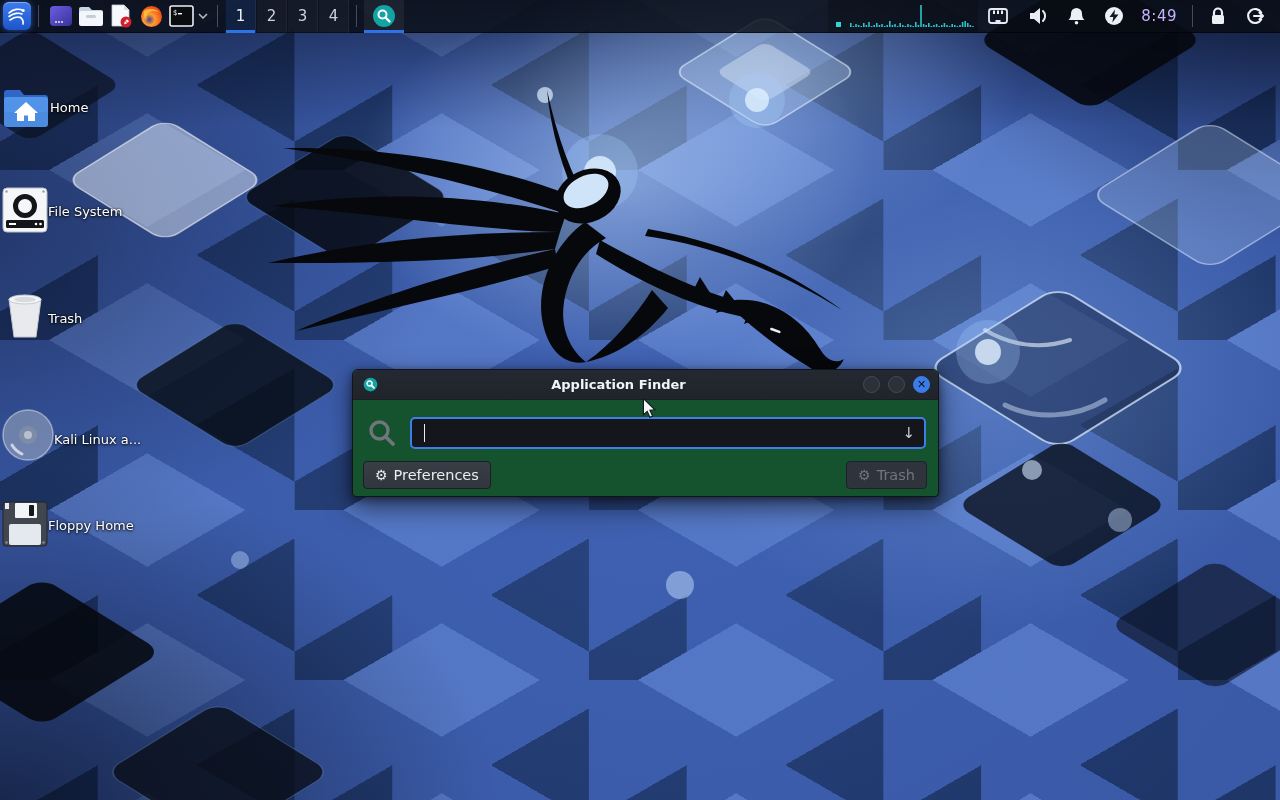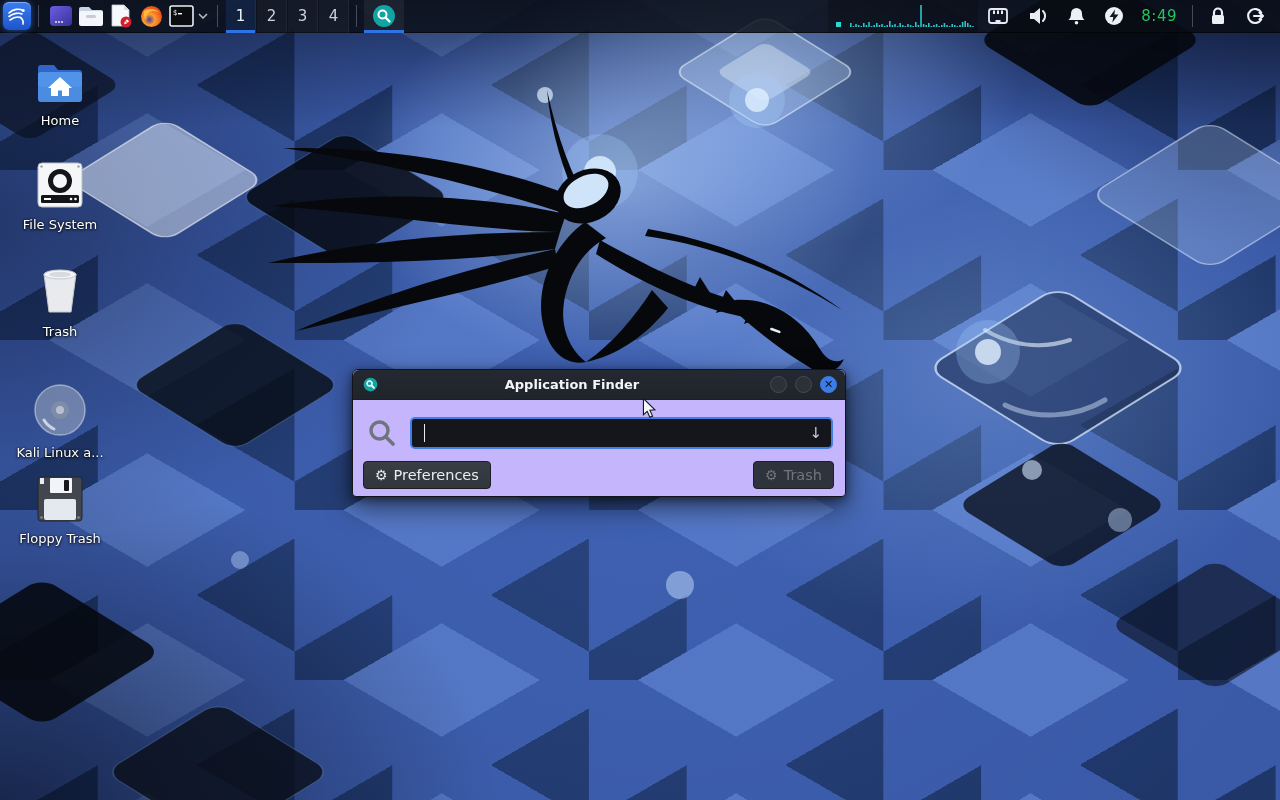--- a/index.html
+++ b/index.html
@@ -44,33 +44,33 @@
     flex:0 0 auto; border-radius:4px; }
   .chev { width:14px; display:flex; align-items:center; justify-content:center; flex:0 0 auto; }
   .ws-box { width:31px; height:33px; display:flex; align-items:center; justify-content:center;
     font-size:15px; color:#ccd2db; background:rgba(255,255,255,.035);
     border-left:1px solid rgba(0,0,0,.3); border-right:1px solid rgba(255,255,255,.05); flex:0 0 auto; }
   .ws-box.active { background:rgba(46,114,229,.16); box-shadow:inset 0 -3px 0 #2e72e5; color:#eef2f8; }
   .task-btn { width:40px; height:33px; display:flex; align-items:center; justify-content:center;
     background:rgba(255,255,255,.06); box-shadow:inset 0 -3px 0 #2e72e5; flex:0 0 auto; }
   .spacer { flex:1 1 auto; }
   .tray-icon { margin:0 9px; flex:0 0 auto; display:flex; align-items:center; justify-content:center; }
-  .clock { font-size:15px; color:#22c55e; margin:0 8px; letter-spacing:.5px; flex:0 0 auto; }
+  .clock { font-size:15px; color:#c4b5fd; margin:0 8px; letter-spacing:.5px; flex:0 0 auto; }
   .cpu-graph { flex:0 0 auto; background:rgba(0,0,0,.18); }
 
   
   .desk-icon { position:absolute; left:2px; width:116px; height:102px;
-    display:flex; flex-direction:column; align-items:center; z-index:10; }
+    display:flex; flex-direction:row; align-items:center; z-index:10; }
   .desk-icon .ic { height:52px; display:flex; align-items:flex-end; justify-content:center; }
   .desk-label { margin-top:9px; font-size:13px; color:#ffffff;
     text-shadow:0 1px 3px rgba(0,0,0,.95), 0 0 2px rgba(0,0,0,.8); white-space:nowrap; }
 
   
-  .dialog { position:absolute; left:352px; top:369px; width:494px; height:128px;
-    background:#c4b5fd; border:1px solid #121419; border-radius:6px 6px 4px 4px;
+  .dialog { position:absolute; left:352px; top:369px; width:587px; height:128px;
+    background:#14532d; border:1px solid #121419; border-radius:6px 6px 4px 4px;
     box-shadow:0 10px 26px rgba(0,0,0,.55), 0 2px 8px rgba(0,0,0,.45); z-index:30; }
   .titlebar { height:30px; display:grid; grid-template-columns:30px 1fr 86px; align-items:center;
     background:linear-gradient(180deg,#242931,#20242b); border-radius:6px 6px 0 0;
     border-bottom:1px solid #1a1d23; padding:0 8px 0 10px; }
   .title { text-align:center; font-size:13px; font-weight:bold; color:#f2f4f7; }
   .controls { display:flex; justify-content:flex-end; gap:8px; align-items:center; }
   .wbtn { width:17px; height:17px; border-radius:50%; background:#2b3039;
     border:1px solid #454b55; }
   .wbtn.close { background:#3b7ce8; border-color:#3b7ce8; color:#10131a; font-size:11px;
     font-weight:bold; display:flex; align-items:center; justify-content:center; line-height:1; }
@@ -207,21 +207,21 @@
     <svg width="46" height="46" viewBox="0 0 46 46">
       <rect x="1" y="1" width="44" height="44" rx="3" fill="#42474f" stroke="#23262b" stroke-width="1"></rect>
       <rect x="13" y="2" width="22" height="15" rx="1" fill="#f2f4f7"></rect>
       <rect x="27" y="4" width="5" height="11" rx="1" fill="#15171b"></rect>
       <rect x="3" y="2" width="4" height="6" fill="#e8ebef"></rect>
       <rect x="7" y="23" width="32" height="21" rx="2" fill="#e4e9f0"></rect>
       <circle cx="4.5" cy="41.5" r="1.2" fill="#8a9099"></circle>
         <circle cx="41.5" cy="41.5" r="1.2" fill="#8a9099"></circle>
     </svg>
   </div>
-  <span class="desk-label">Floppy Trash</span>
+  <span class="desk-label">Floppy Home</span>
 </div>
 
 <div class="panel">
   <div class="kali-btn">
     <svg width="22" height="22" viewBox="0 0 22 22">
       <g stroke="#ffffff" stroke-width="1.6" fill="none" stroke-linecap="round">
         <path d="M3,8 C7,4 13,3.2 17,5.5"></path>
         <path d="M3,11.5 C7.5,8 13,7.5 16,9"></path>
         <path d="M4,15 C8,12 12,11.5 14.5,12.5"></path>
         <path d="M14.5,12.5 C16.5,14 17.5,16.5 17,19"></path>

